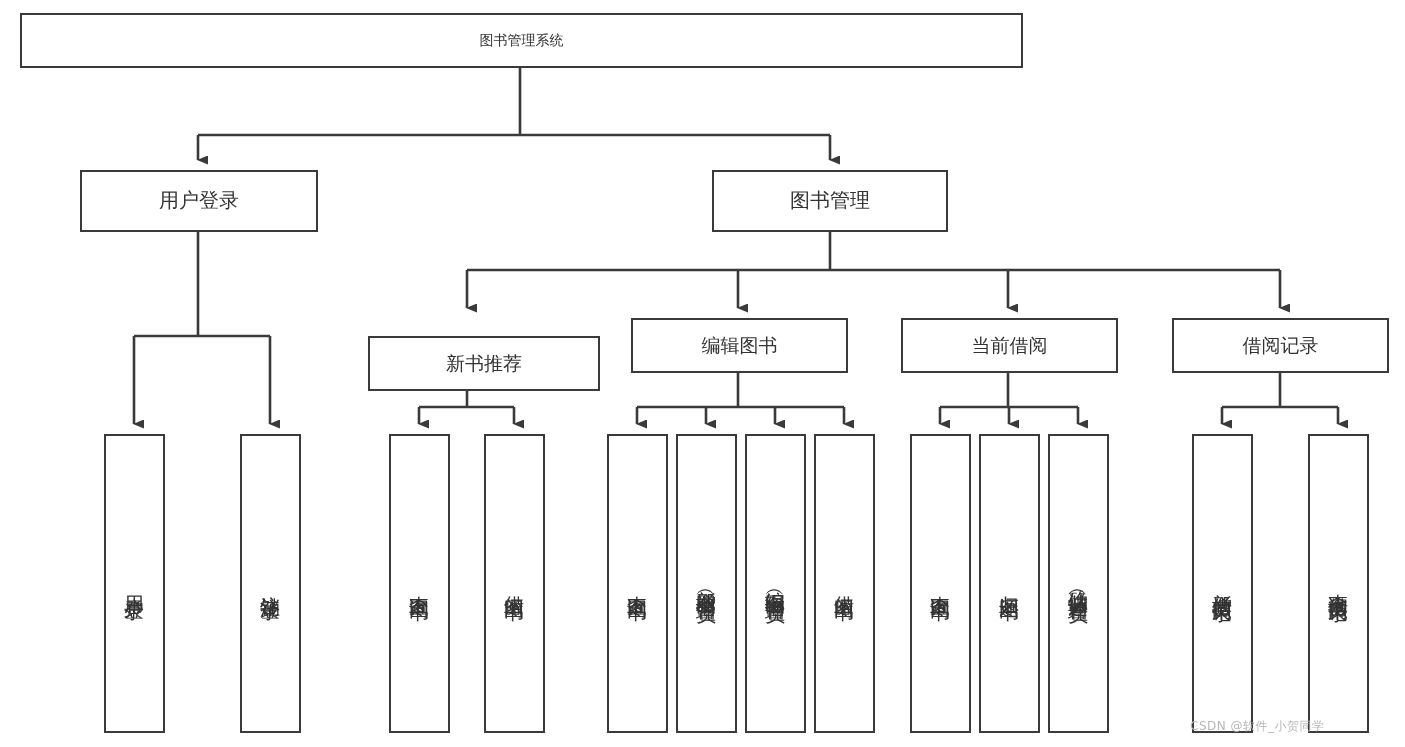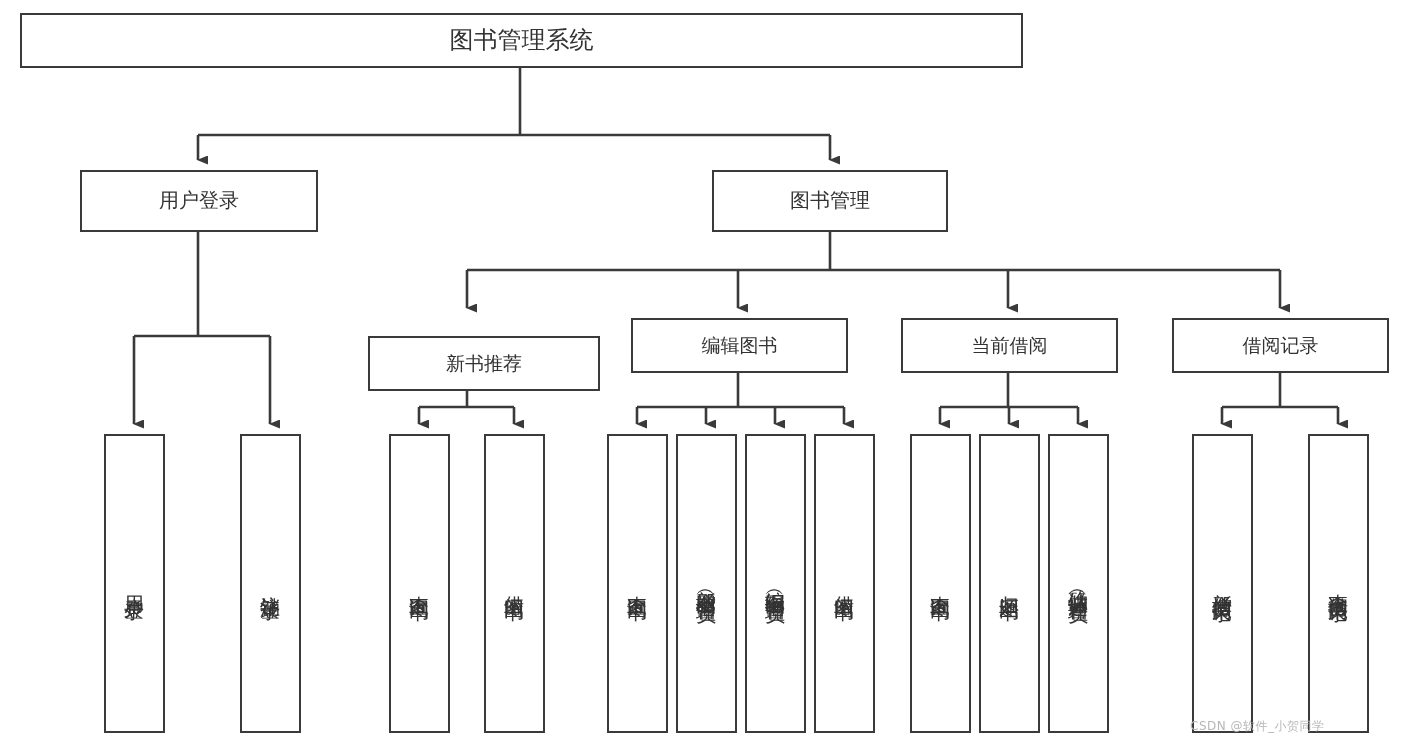--- a/index.html
+++ b/index.html
@@ -36,21 +36,21 @@
     align-items: center;
     justify-content: center;
     color: #333333;
     line-height: 1.18;
   }
   .node .label {
     display: block;
     text-align: center;
     white-space: pre-line;
   }
-  .node.level0 .label { font-size: 24px; }
+  .node.level0 .label { font-size: 14px; }
   .node.level1 .label { font-size: 20px; }
   .node.level2 .label { font-size: 19px; }
   .node.leaf {
     align-items: center;
     justify-content: center;
     padding: 4px 0;
   }
   .node.leaf .label {
     writing-mode: vertical-rl;
     text-orientation: upright;

